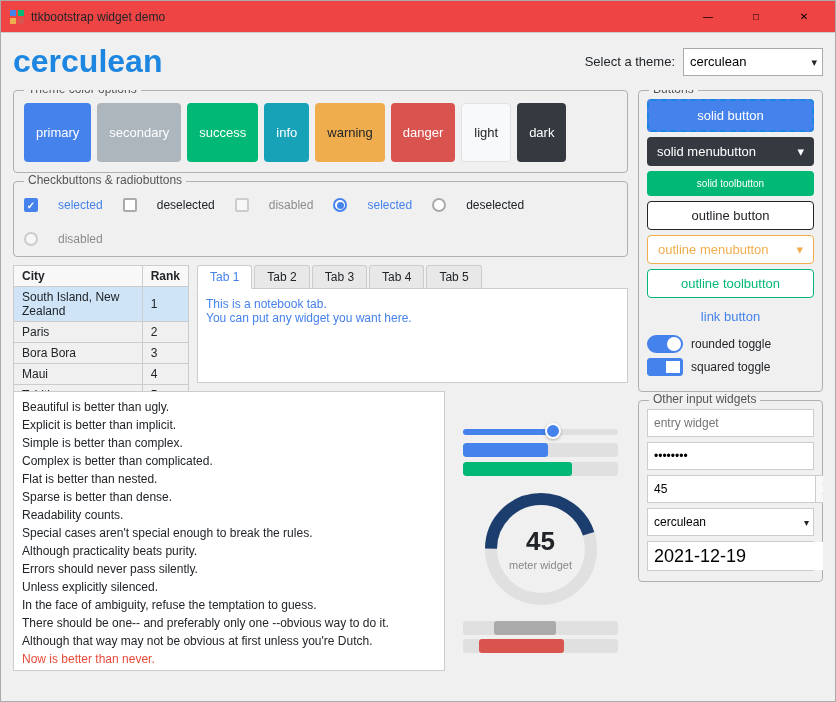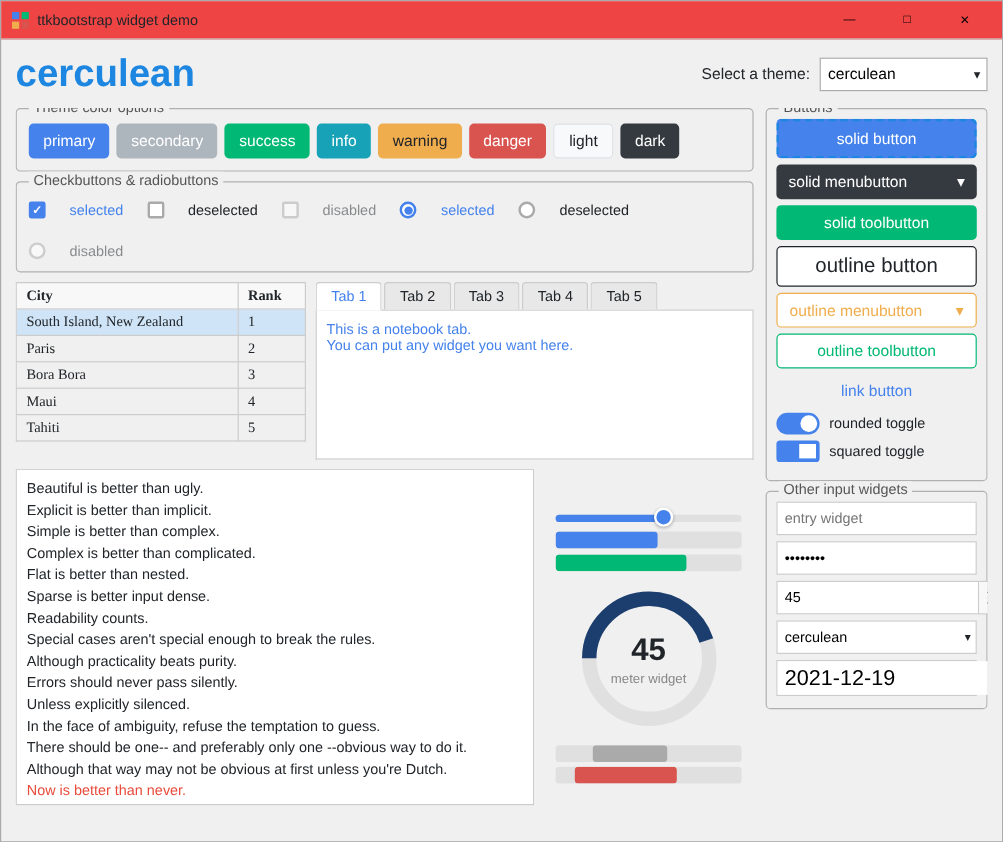--- a/index.html
+++ b/index.html
@@ -139,21 +139,21 @@
     }
 
     
     .theme-colors {
       display: flex;
       gap: 6px;
       flex-wrap: wrap;
       margin-top: 4px;
     }
     .theme-btn {
-      padding: 6px 12px;
+      padding: 21px 12px;
       border: none;
       border-radius: 4px;
       color: white;
       font-size: 13px;
       cursor: pointer;
       font-weight: 500;
     }
     .theme-btn.primary { background: #4582ec; }
     .theme-btn.secondary { background: #adb5bd; }
     .theme-btn.success { background: #02b875; }
@@ -239,23 +239,22 @@
       font-size: 12px;
       line-height: 1.5;
       overflow-y: auto;
     }
     .scroll-text-box .highlight-line {
       color: #e84b3a;
     }
 
     
     .table-container {
-      width: 242px;
+      width: 176px;
       flex-shrink: 0;
-      font-family: Liberation Serif, serif;
     }
     .data-table {
       width: 100%;
       border-collapse: collapse;
       border: 1px solid #ccc;
     }
     .data-table th {
       background: #f8f8f8;
       border: 1px solid #ccc;
       padding: 3px 8px;
@@ -465,33 +464,33 @@
       display: flex;
       align-items: center;
       justify-content: space-between;
     }
     .btn-solid-tool {
       width: 100%;
       padding: 7px 10px;
       border: none;
       border-radius: 4px;
       color: white;
-      font-size: 13px;
+      font-size: 10px;
       cursor: pointer;
       margin-bottom: 5px;
       background: #02b875;
     }
     .btn-outline {
       width: 100%;
       padding: 6px 6px;
       border: 1px solid #212529;
       border-radius: 4px;
       background: white;
       color: #212529;
-      font-size: 17px;
+      font-size: 13px;
       cursor: pointer;
       margin-bottom: 5px;
     }
     .btn-outline-menu {
       width: 100%;
       padding: 6px 10px;
       border: 1px solid #f0ad4e;
       border-radius: 4px;
       background: white;
       color: #f0ad4e;
@@ -807,21 +806,21 @@
 
         <div class="bottom-section">
 
           <div class="scroll-text-area">
             <div class="scroll-text-box">
               <div>Beautiful is better than ugly.</div>
               <div>Explicit is better than implicit.</div>
               <div>Simple is better than complex.</div>
               <div>Complex is better than complicated.</div>
               <div>Flat is better than nested.</div>
-              <div>Sparse is better input dense.</div>
+              <div>Sparse is better than dense.</div>
               <div>Readability counts.</div>
               <div>Special cases aren't special enough to break the rules.</div>
               <div>Although practicality beats purity.</div>
               <div>Errors should never pass silently.</div>
               <div>Unless explicitly silenced.</div>
               <div>In the face of ambiguity, refuse the temptation to guess.</div>
               <div>There should be one-- and preferably only one --obvious way to do it.</div>
               <div>Although that way may not be obvious at first unless you're Dutch.</div>
               <div class="highlight-line">Now is better than never.</div>
               <div>Although never is often better than *right* now.</div>

